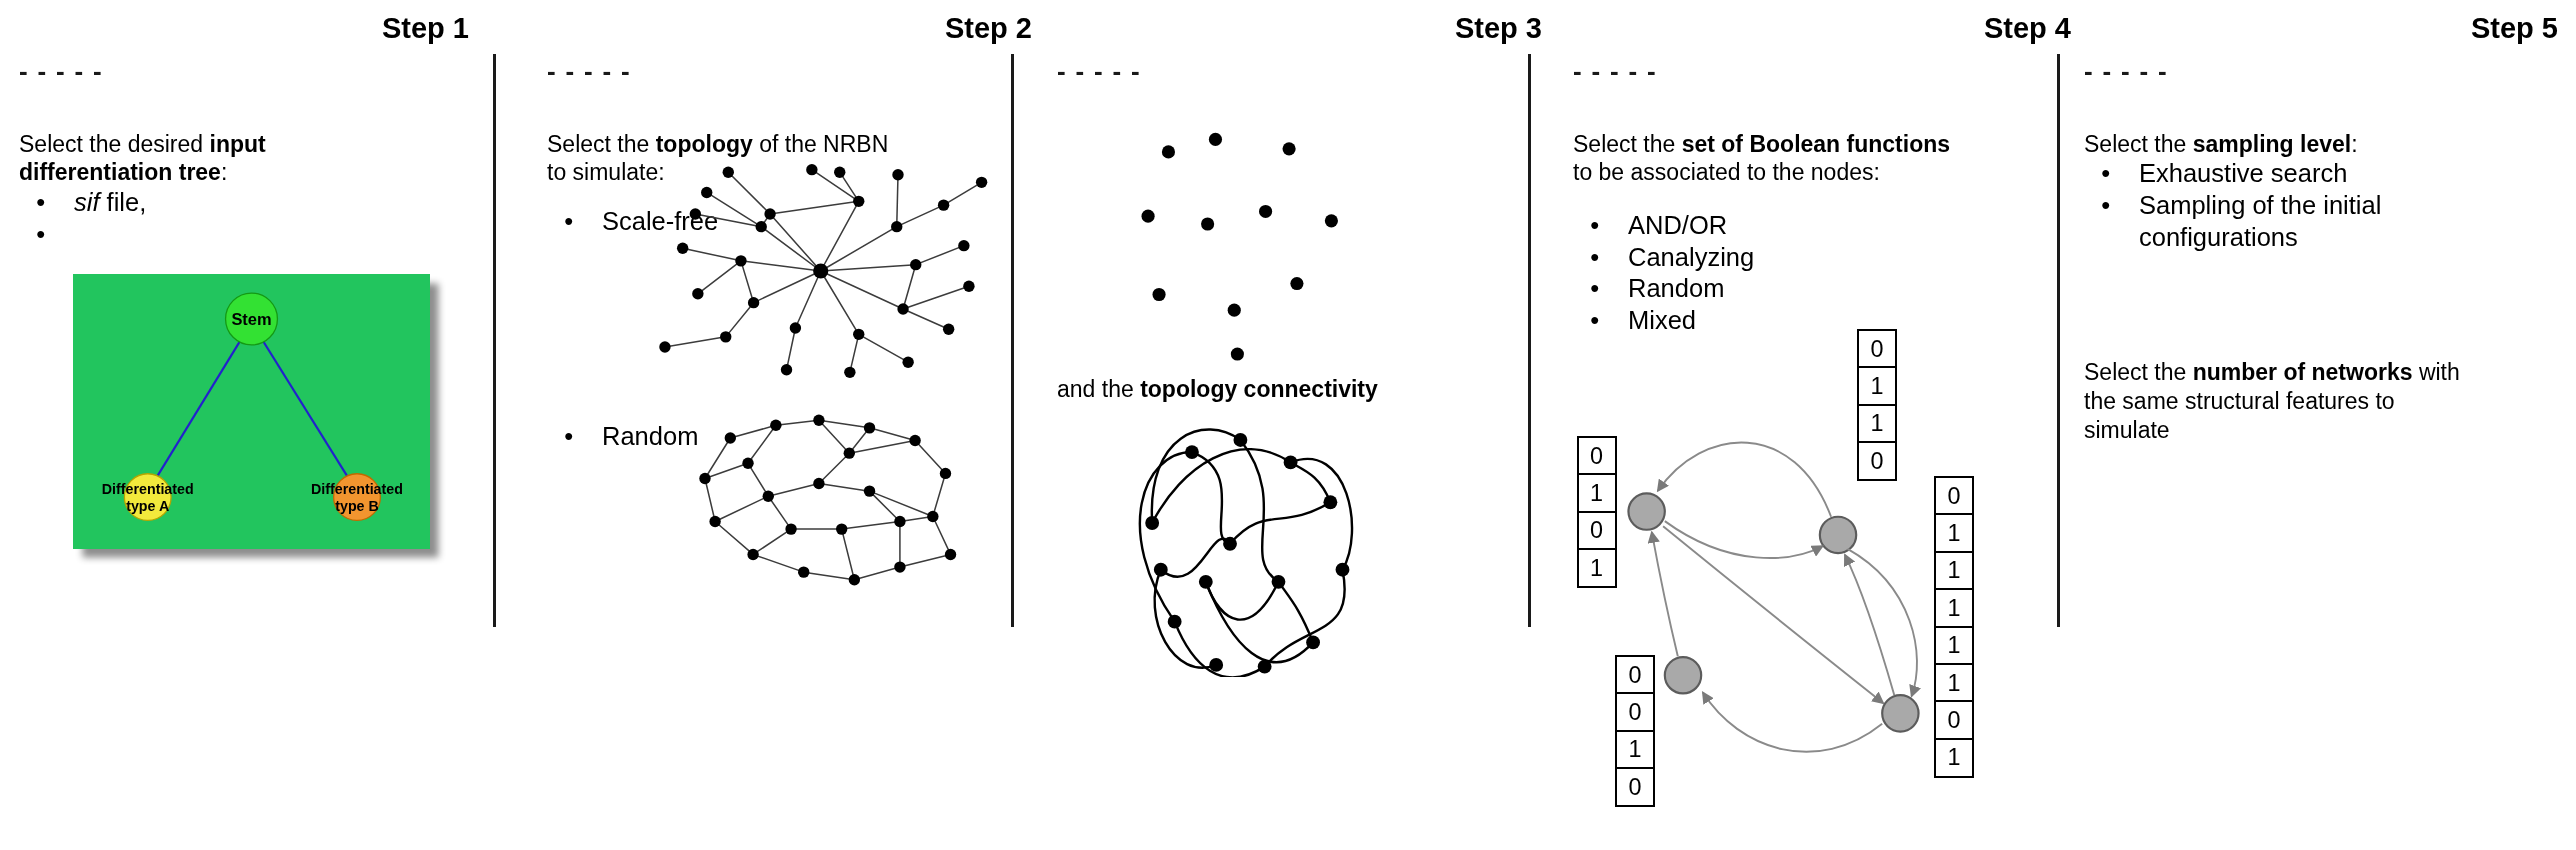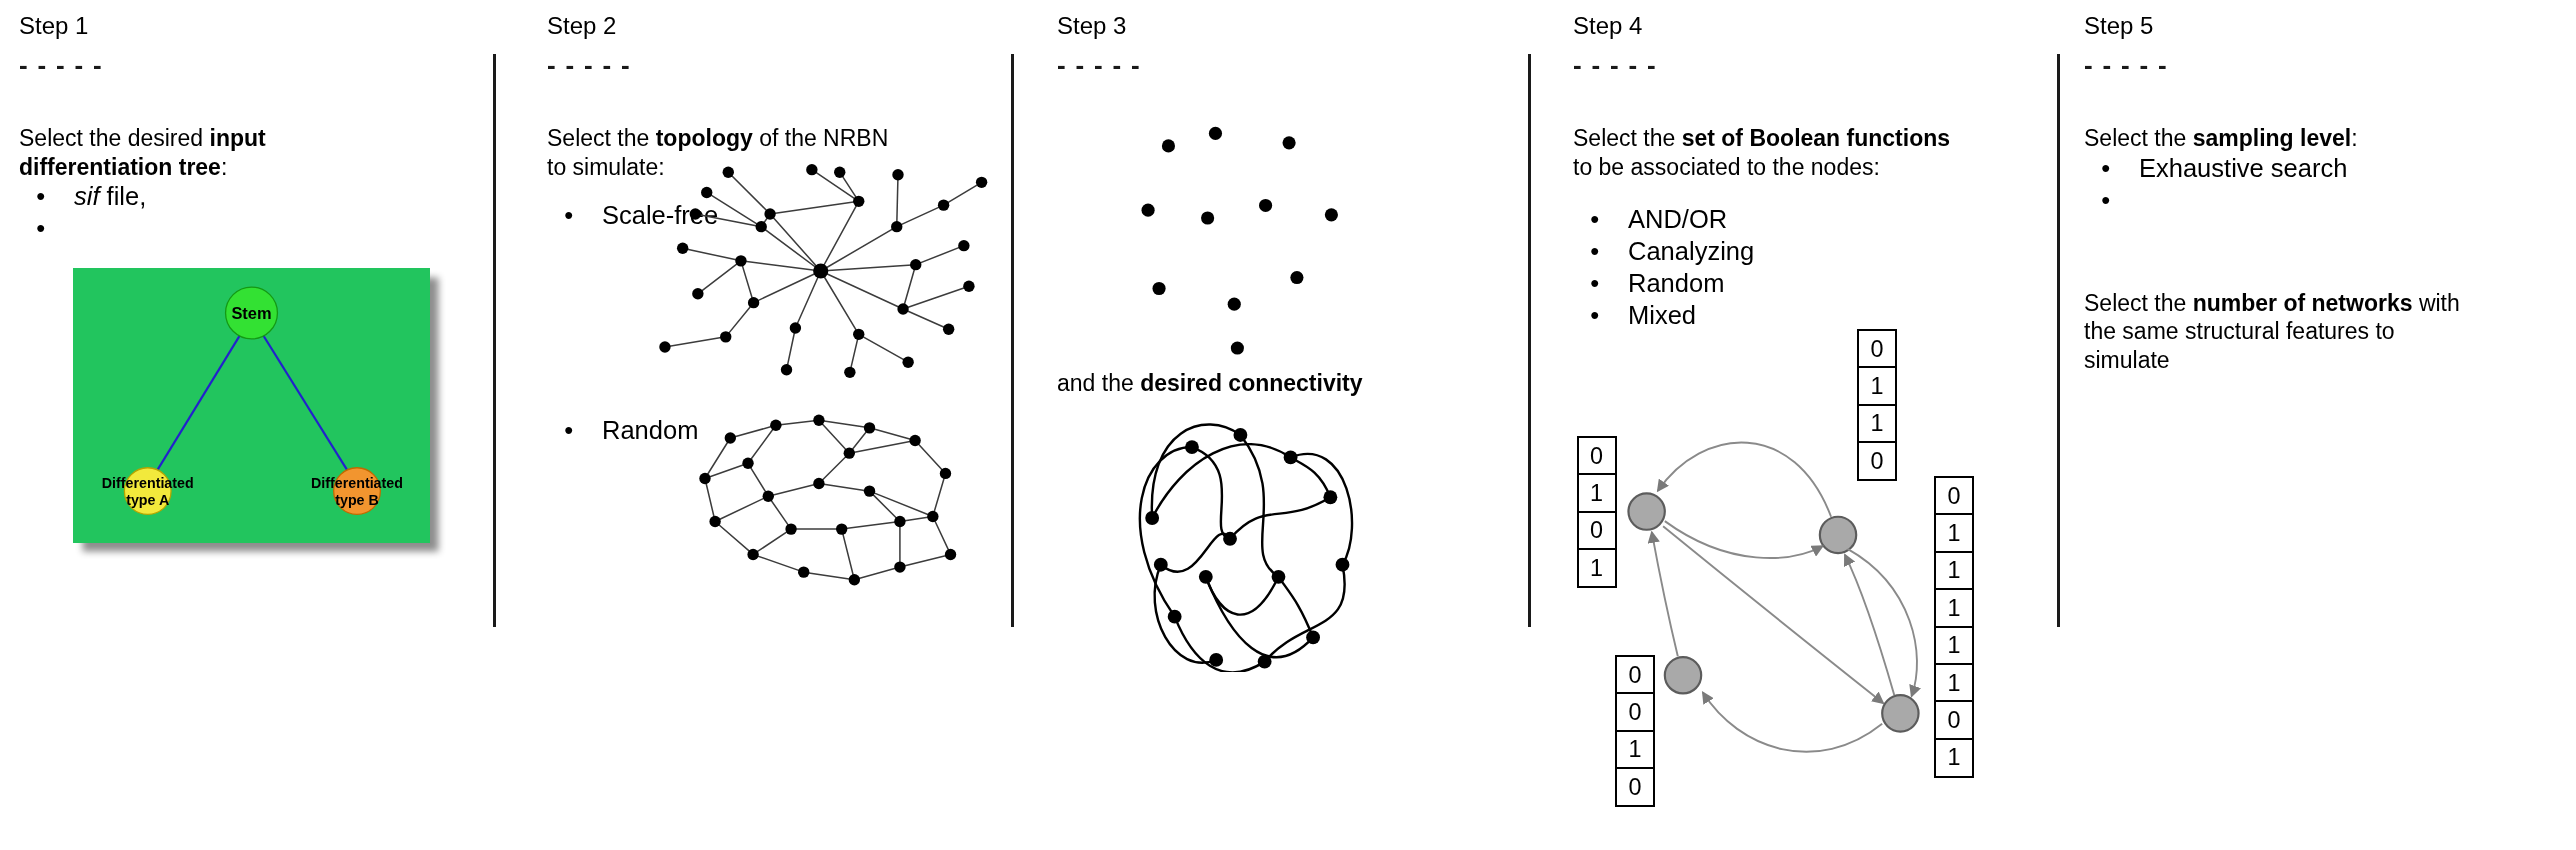--- a/index.html
+++ b/index.html
@@ -5,21 +5,21 @@
   html,body{margin:0;padding:0;background:#fff;}
   #page{position:relative;width:2576px;height:851px;background:#fff;overflow:hidden;
         font-family:"Liberation Sans",sans-serif;color:#000;}
   .col{position:absolute;top:12px;}
   #col1{left:19px;width:450px;}
   #col2{left:547px;width:485px;}
   #col3{left:1057px;width:485px;}
   #col4{left:1573px;width:498px;height:835px;}
   #col5{left:2084px;width:474px;}
   .vline{position:absolute;top:54px;height:573px;width:2.6px;background:#1a1a1a;}
-  .step-title{font-size:24px;font-weight:normal;line-height:1.15;margin:0 0 10.4px 0;}
+  .step-title{font-size:29px;font-weight:bold;line-height:1.15;margin:0 0 10.4px 0;text-align:right;}
   .dashes{font-size:26px;font-weight:bold;letter-spacing:1.3px;color:#1a1a1a;margin:0 0 43px 0;}
   .line{font-size:23px;line-height:1.25;margin:0;}
   .bullet{position:relative;padding-left:55px;font-size:25.5px;line-height:1.25;}
   .bullet .mk{position:absolute;left:17.3px;top:0;}
   b{font-weight:bold;} i{font-style:italic;}
 
   
   .tree-box{position:relative;width:357px;height:275px;background:#22c55e;
             box-shadow:8.7px 8.7px 7px rgba(0,0,0,0.45);margin:55px 0 0 54px;}
   .tedge{stroke:#2222cc;stroke-width:2.5;}
@@ -157,21 +157,21 @@
           <circle cx="43" cy="60" r="4.2"></circle>
           <circle cx="80" cy="52" r="4.2"></circle>
           <circle cx="122" cy="58" r="4.2"></circle>
         <circle cx="12" cy="105" r="4.2"></circle>
           <circle cx="60" cy="115" r="4.2"></circle>
           <circle cx="100" cy="98" r="4.2"></circle>
           <circle cx="62" cy="143" r="4.2"></circle>
       </g>
     </svg>
 
-    <p class="line" style="margin-top:10.4px"><span>and the </span><b>desired connectivity</b></p>
+    <p class="line" style="margin-top:10.4px"><span>and the </span><b>topology connectivity</b></p>
 
     <svg style="display:block;margin:10.4px 0 0 69px" width="234" height="263" viewBox="0 0 135 152">
       <g style="stroke:#000;stroke-width:1.4;fill:none">
         <path d="M15,63 C12,12 45,0 66,15"></path>
         <path d="M38,22 C70,34 45,72 60,75"></path>
         <path d="M66,15 C95,52 65,82 88,97"></path>
         <path d="M95,28 C65,8 32,30 15,63"></path>
         <path d="M95,28 C128,15 138,68 125,90"></path>
         <path d="M118,51 C90,68 80,52 60,75"></path>
         <path d="M125,90 C133,130 102,120 80,146"></path>
@@ -268,19 +268,19 @@
         <div class="tcell">0</div>
       </div>
     </div>
   </div>
 
   <div class="col" id="col5">
     <h2 class="step-title">Step 5</h2>
     <div class="dashes">- - - - -</div>
     <p class="line"><span>Select the </span><b>sampling level</b><span>:</span></p>
     <div class="bullet" style="width:415px"><span class="mk">•</span><span>Exhaustive search</span></div>
-    <div class="bullet" style="width:346px"><span class="mk">•</span></div>
+    <div class="bullet" style="width:346px"><span class="mk">•</span><span>Sampling of the initial configurations</span></div>
 
     <p class="line" style="margin-top:104px;width:385px"><span>Select the </span><b>number of networks</b><span> with the same structural features to simulate</span></p>
   </div>
 
 </div>
 
 
 </body></html>

